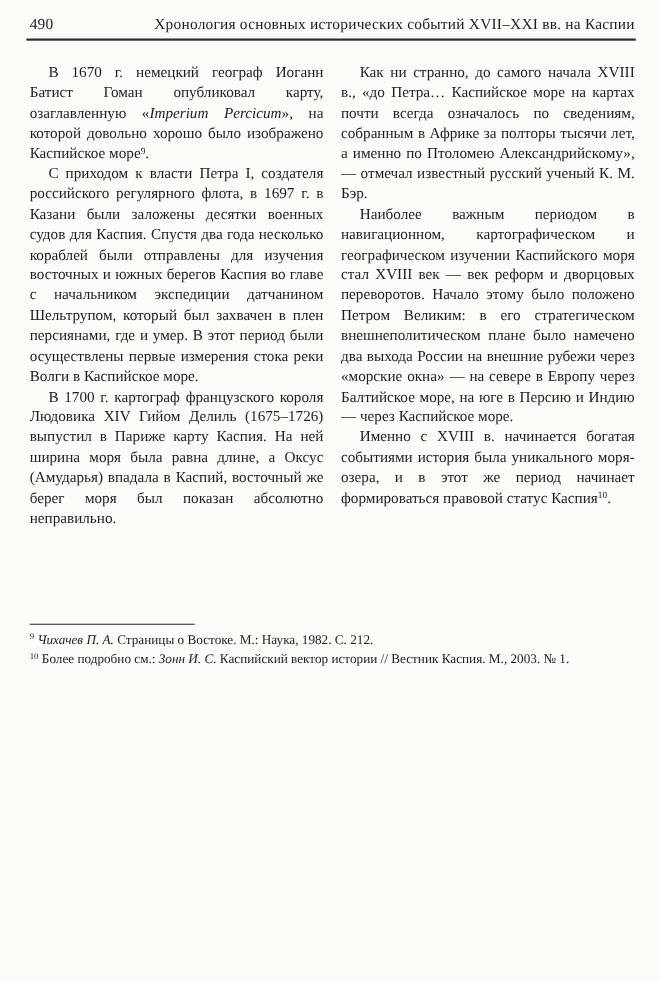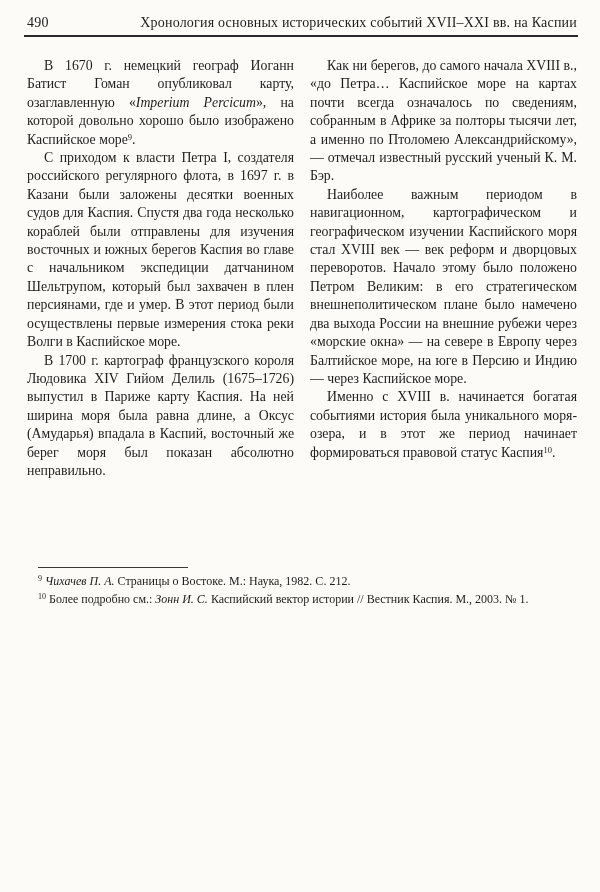--- a/index.html
+++ b/index.html
@@ -46,21 +46,21 @@
   .latin-italic { font-style: italic; }
   sup.ref {
     font-size: 8.5px;
     line-height: 0;
     position: relative;
     top: -0.45em;
     vertical-align: baseline;
   }
   .footnotes {
     position: absolute;
-    left: 38px; right: 23px;
+    left: 27px; right: 23px;
     bottom: 18px;
     font-size: 12px;
     line-height: 18px;
     margin-top: 22px;
   }
   .fn-rule {
     width: 150px;
     border-top: 1px solid #3a3a3a;
     margin-bottom: 4px;
   }
@@ -81,21 +81,21 @@
 
   <div class="columns">
 
     <div class="column">
       <p><span>В 1670 г. немецкий географ Иоганн Батист Гоман опубликовал карту, озаглавленную «</span><span class="latin-italic">Imperium Percicum</span><span>», на которой довольно хорошо было изображено Каспийское море</span><sup class="ref">9</sup><span>.</span></p>
       <p><span>С приходом к власти Петра I, создателя российского регулярного флота, в 1697 г. в Казани были заложены десятки военных судов для Каспия. Спустя два года несколько кораблей были отправлены для изучения восточных и южных берегов Каспия во главе с начальником экспедиции датчанином Шельтрупом, который был захвачен в плен персиянами, где и умер. В этот период были осуществлены первые измерения стока реки Волги в Каспийское море.</span><span class="latin-italic"></span><span></span><sup class="ref"></sup><span></span></p>
       <p><span>В 1700 г. картограф французского короля Людовика XIV Гийом Делиль (1675–1726) выпустил в Париже карту Каспия. На ней ширина моря была равна длине, а Оксус (Амударья) впадала в Каспий, восточный же берег моря был показан абсолютно неправильно.</span><span class="latin-italic"></span><span></span><sup class="ref"></sup><span></span></p>
     </div>
 
     <div class="column">
-      <p><span>Как ни берегов, до самого начала XVIII в., «до Петра… Каспийское море на картах почти всегда означалось по сведениям, собранным в Африке за полторы тысячи лет, а именно по Птоломею Александрийскому», — отмечал известный русский ученый К. М. Бэр.</span><span class="latin-italic"></span><span></span><sup class="ref"></sup><span></span></p>
+      <p><span>Как ни странно, до самого начала XVIII в., «до Петра… Каспийское море на картах почти всегда означалось по сведениям, собранным в Африке за полторы тысячи лет, а именно по Птоломею Александрийскому», — отмечал известный русский ученый К. М. Бэр.</span><span class="latin-italic"></span><span></span><sup class="ref"></sup><span></span></p>
       <p><span>Наиболее важным периодом в навигационном, картографическом и географическом изучении Каспийского моря стал XVIII век — век реформ и дворцовых переворотов. Начало этому было положено Петром Великим: в его стратегическом внешнеполитическом плане было намечено два выхода России на внешние рубежи через «морские окна» — на севере в Европу через Балтийское море, на юге в Персию и Индию — через Каспийское море.</span><span class="latin-italic"></span><span></span><sup class="ref"></sup><span></span></p>
       <p><span>Именно с XVIII в. начинается богатая событиями история была уникального моря-озера, и в этот же период начинает формироваться правовой статус Каспия</span><span class="latin-italic"></span><span></span><sup class="ref">10</sup><span>.</span></p>
     </div>
 
   </div>
 
   <div class="footnotes">
     <div class="fn-rule"></div>
     <p class="footnote"><sup class="ref">9</sup> <span></span><span class="fn-italic">Чихачев П. А.</span><span> Страницы о Востоке. М.: Наука, 1982. С. 212.</span></p>
     <p class="footnote"><sup class="ref">10</sup> <span>Более подробно см.: </span><span class="fn-italic">Зонн И. С.</span><span> Каспийский вектор истории // Вестник Каспия. М., 2003. № 1.</span></p>

